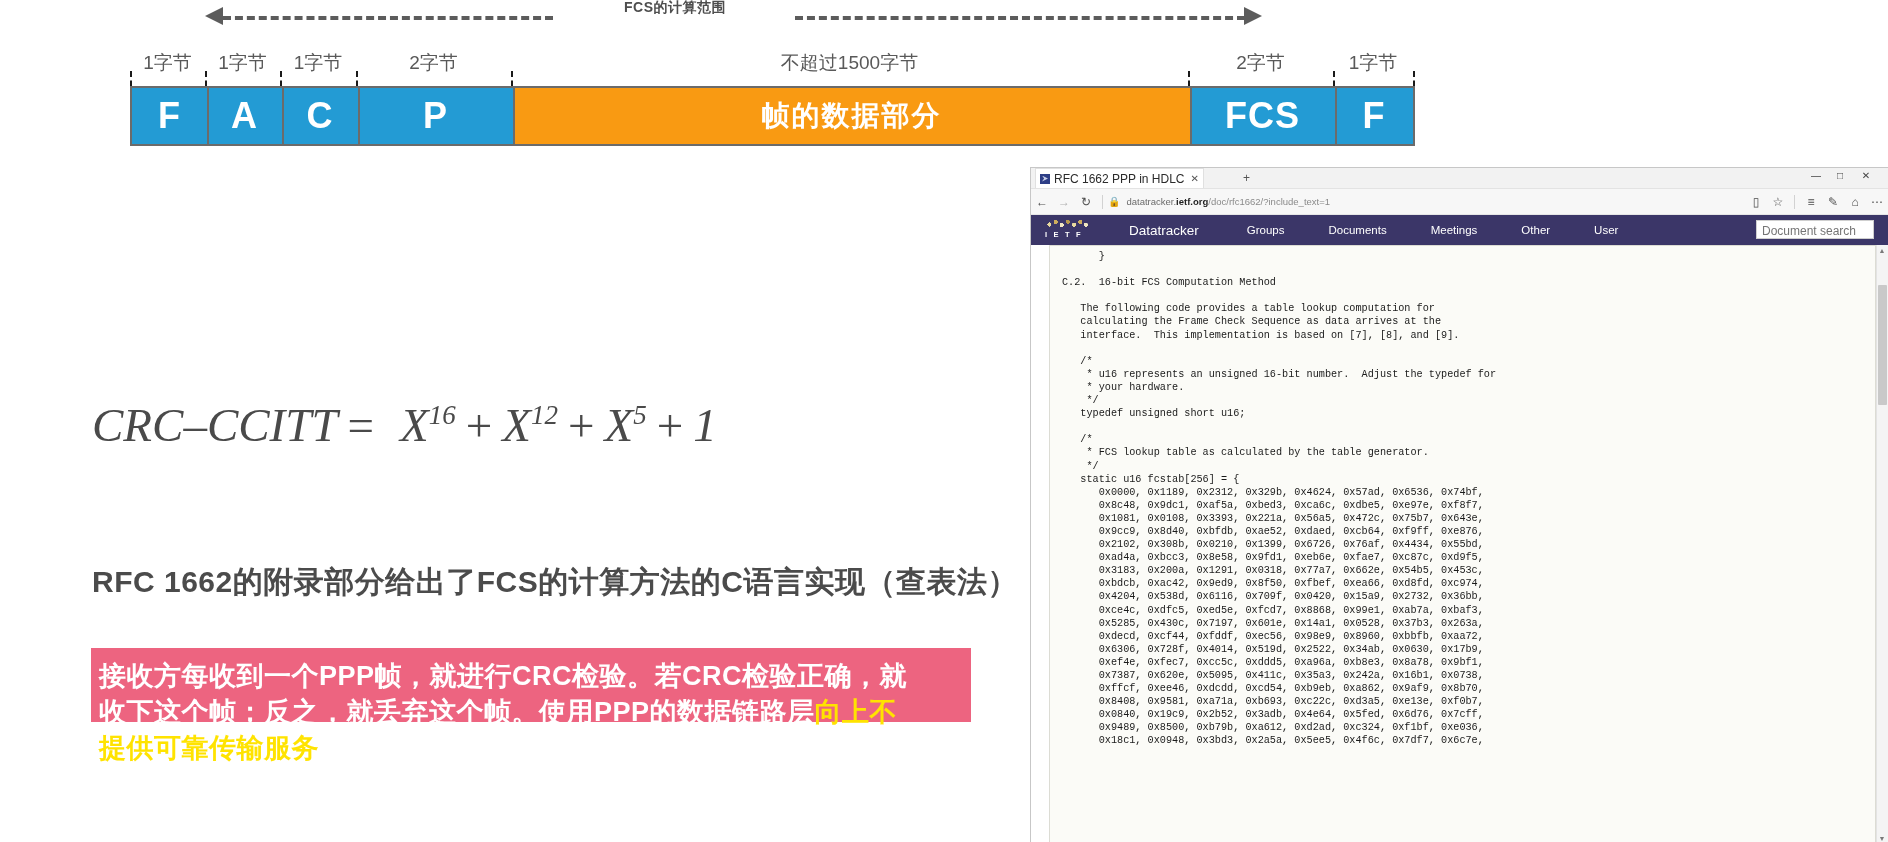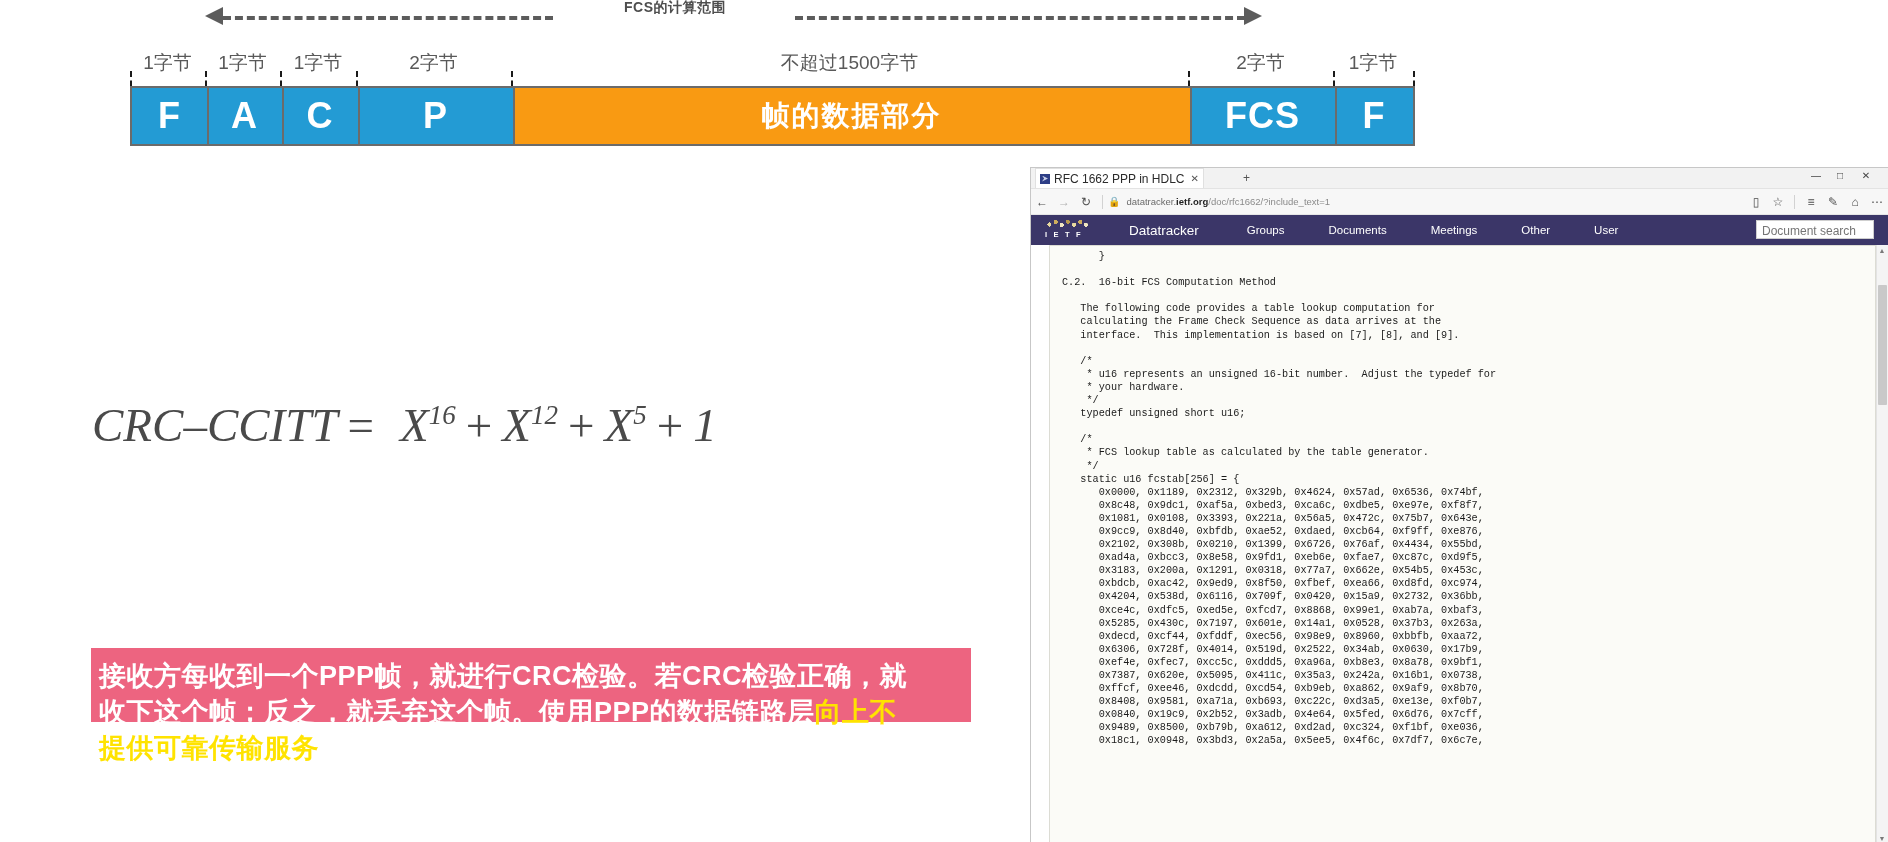--- a/index.html
+++ b/index.html
@@ -166,20 +166,21 @@
       <div class="field-sep" style="left:150px;"></div>
       <div class="field-sep" style="left:226px;"></div>
       <div class="field-sep" style="left:381px;"></div>
       <div class="field-sep" style="left:1058px;"></div>
       <div class="field-sep" style="left:1203px;"></div>
     </div>
   </div>
 
   <div id="crc-formula"><span>CRC–CCITT</span><span class="op">=</span><span class="gap"></span><span>X</span><sup>16</sup><span class="op">+</span><span>X</span><sup>12</sup><span class="op">+</span><span>X</span><sup>5</sup><span class="op">+</span><span>1</span></div>
 
+  <div id="rfc-heading">RFC 1662的附录部分给出了FCS的计算方法的C语言实现（查表法）</div>
 
   <div id="callout">
     <div class="line"><span>接收方每收到一个PPP帧，就进行CRC检验。若CRC检验正确，就</span></div>
     <div class="line"><span>收下这个帧；反之，就丢弃这个帧。使用PPP的数据链路层</span><span class="hl">向上不</span></div>
     <div class="line"><span class="hl">提供可靠传输服务</span><span>。</span></div>
   </div>
 </div>
 
 <div id="browser">
 

